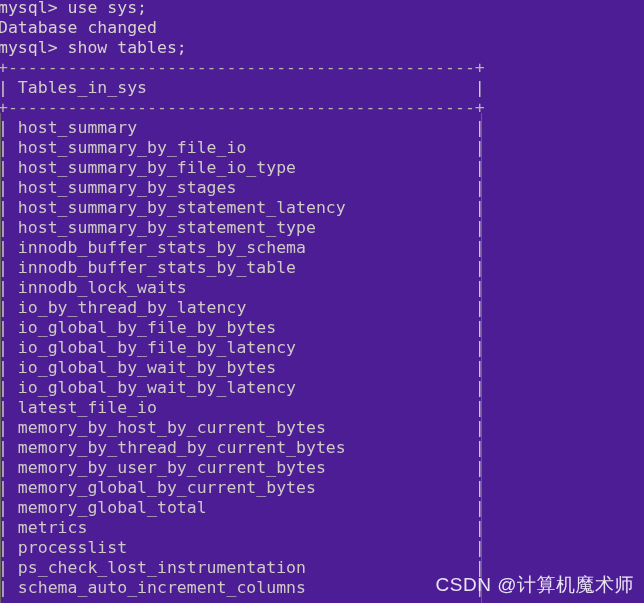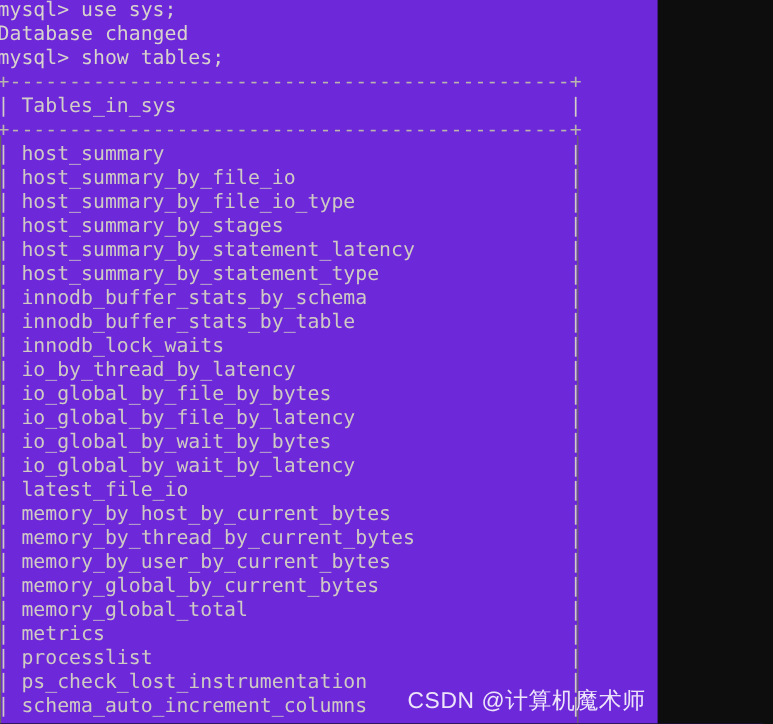--- a/index.html
+++ b/index.html
@@ -2,23 +2,23 @@
 <html><head>
 <meta charset="utf-8">
 <style>
   html, body {
     margin: 0;
     padding: 0;
     background: #0d0d0d;
   }
   #terminal {
     position: relative;
-    width: 548px;
+    width: 644px;
     height: 603px;
-    background: #6d28d9;
+    background: #4c1d95;
     overflow: hidden;
     font-family: "DejaVu Sans Mono", "Liberation Mono", monospace;
     font-size: 16.5px;
     line-height: 20px;
     letter-spacing: 0px;
     color: #d4cfc9;
     -webkit-font-smoothing: none;
   }
   .screen {
     position: absolute;

